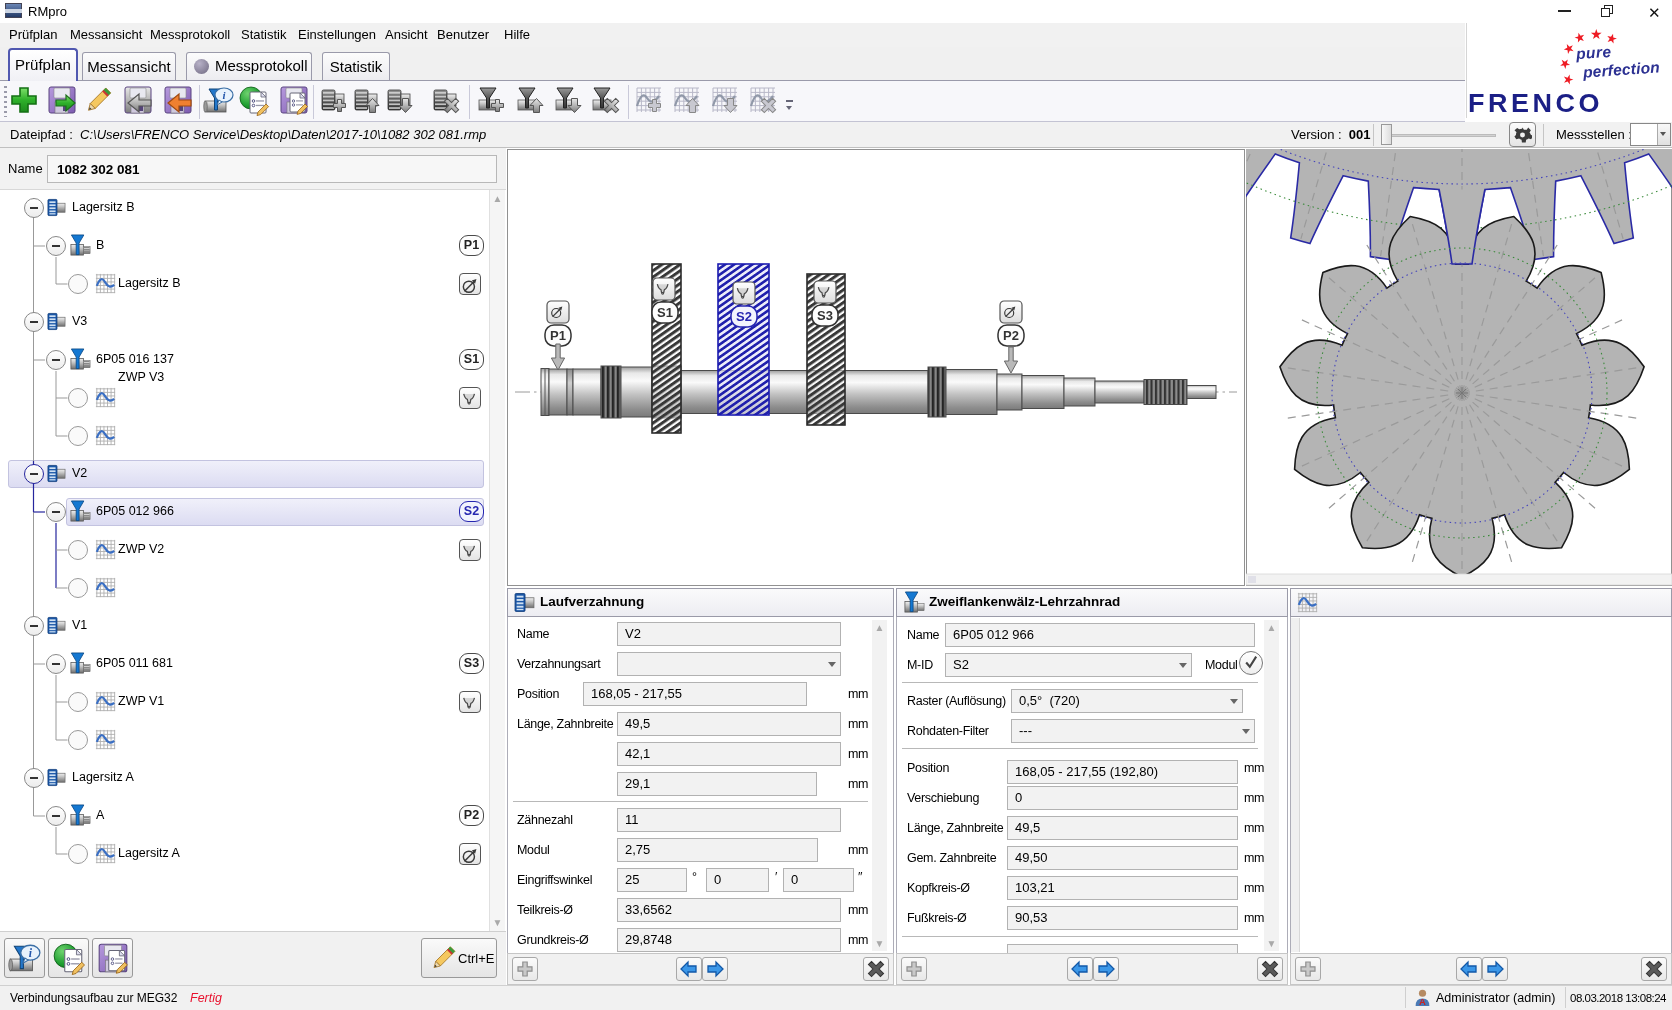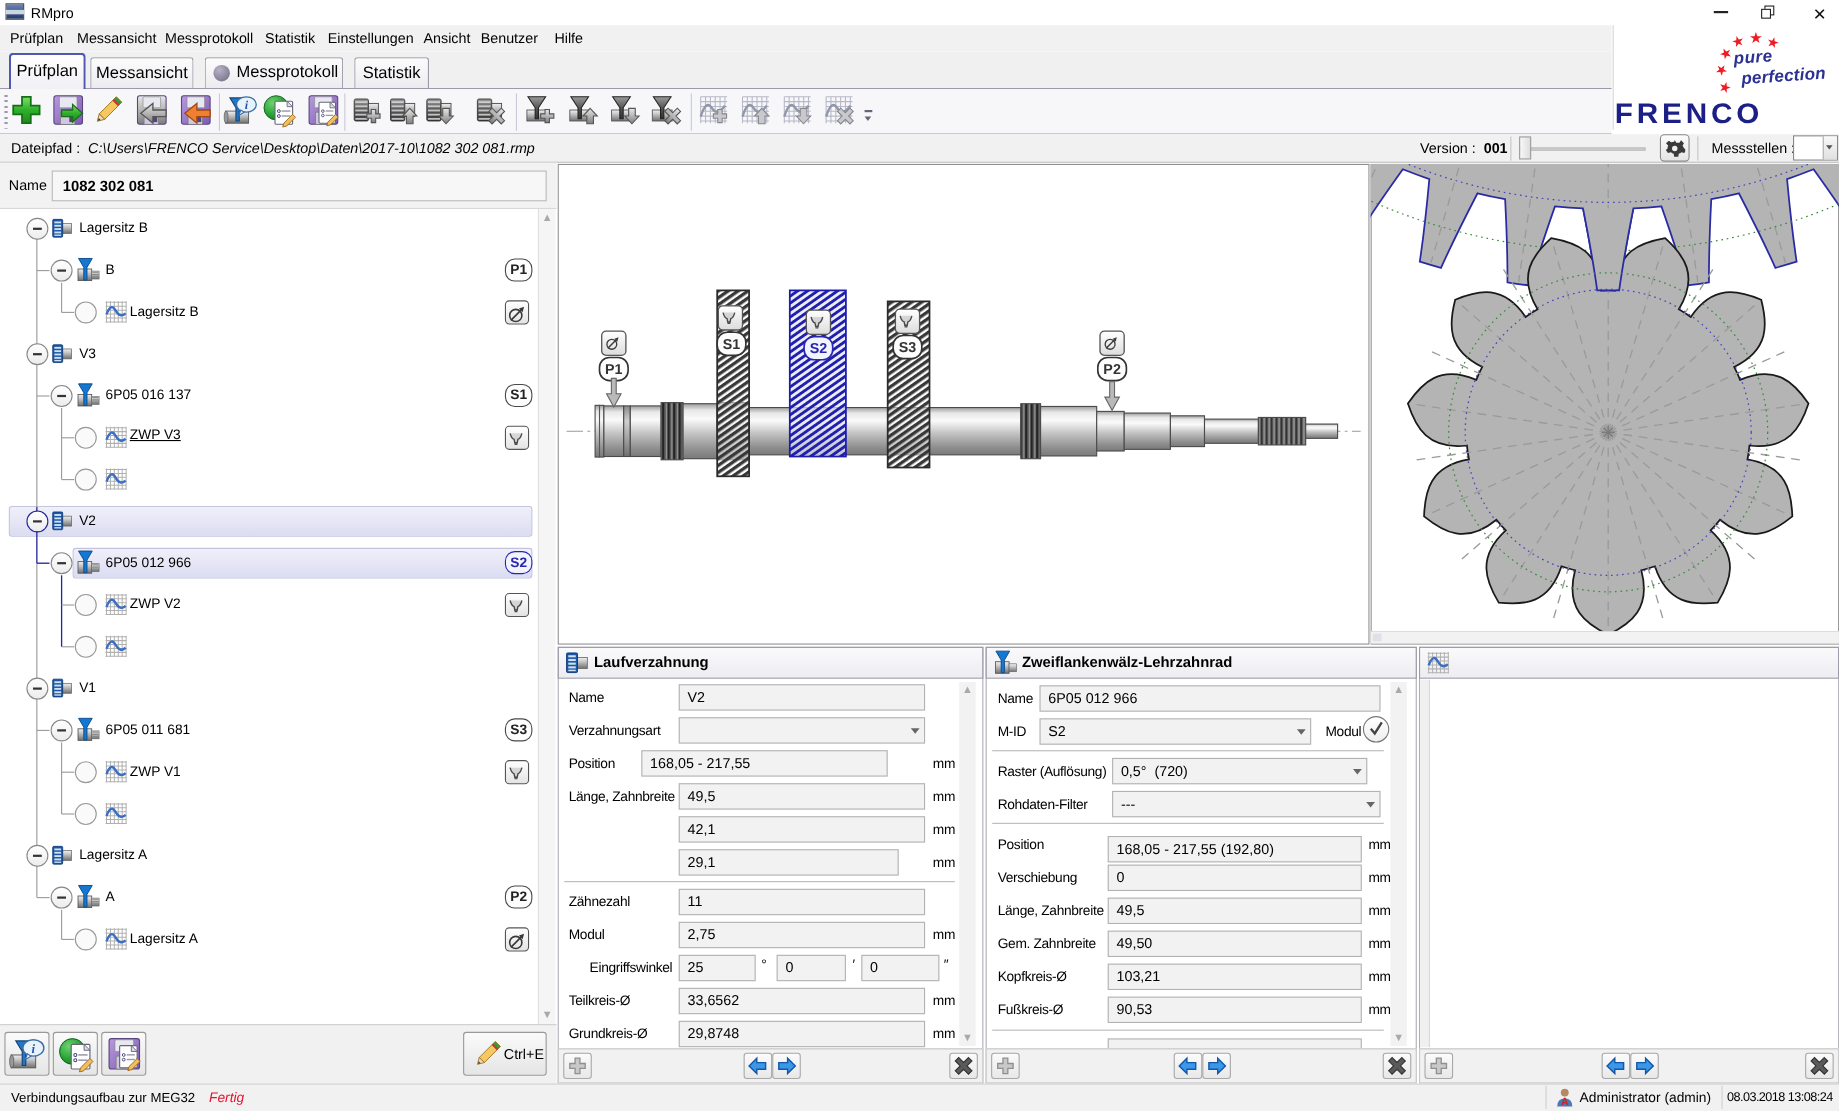--- a/index.html
+++ b/index.html
@@ -452,21 +452,21 @@
       <line x1="1" y1="9.8" x2="22" y2="9.8"></line>
       <line x1="13.7" y1="1" x2="13.7" y2="22"></line>
       <line x1="1" y1="13.7" x2="22" y2="13.7"></line>
       <line x1="17.6" y1="1" x2="17.6" y2="22"></line>
       <line x1="1" y1="17.6" x2="22" y2="17.6"></line>
       <line x1="21.5" y1="1" x2="21.5" y2="22"></line>
       <line x1="1" y1="21.5" x2="22" y2="21.5"></line>
     </g>
 <path d="M2,14 Q6.5,2 11,10 T21,13" fill="none" stroke="#3a6fc4" stroke-width="2.4"></path>
   </svg>
-<div class="treetxt" style="left:118px;top:388px;text-decoration:underline;">ZWP V3</div>
+<div class="treetxt" style="left:118px;top:370px;">ZWP V3</div>
 <svg class="sqbadge" style="left:459px;top:387px" width="22" height="22" viewBox="-1.5 -3 22 22">
     <path d="M2.6,3.5 C3.6,7.5 4.6,9 6.6,9.6 L7.3,13 h2.4 L10.4,9.6 C12.4,9 13.4,7.5 14.4,3.5" fill="#aaa" fill-opacity="0.4" stroke="#4a4a4a" stroke-width="1.4"></path>
     <path d="M7.6,13 v1.6 h1.8 v-1.6" fill="none" stroke="#4a4a4a" stroke-width="1.1"></path>
   </svg>
 <div class="abs" style="left:68px;top:426px;width:20px;height:20px;border-radius:50%;border:1.2px solid #999;background:#fafafa;"></div>
 <svg class="abs" style="left:95px;top:425px" width="21" height="21" viewBox="0 0 23 23">
     <g stroke="#b0b0b0" stroke-width="1">
       <line x1="2.0" y1="1" x2="2.0" y2="22"></line>
       <line x1="1" y1="2.0" x2="22" y2="2.0"></line>
       <line x1="5.9" y1="1" x2="5.9" y2="22"></line>
@@ -915,23 +915,23 @@
 <div class="field" style="left:617px;top:712px;width:224px;">49,5</div>
 <div class="flabel" style="left:848px;top:717px;">mm</div>
 <div class="field" style="left:617px;top:742px;width:224px;">42,1</div>
 <div class="flabel" style="left:848px;top:747px;">mm</div>
 <div class="field" style="left:617px;top:772px;width:200px;">29,1</div>
 <div class="flabel" style="left:848px;top:777px;">mm</div>
 <div class="psep" style="left:513px;top:801px;width:355px;"></div>
 <div class="flabel" style="left:517px;top:813px;">Zähnezahl</div>
 <div class="field" style="left:617px;top:808px;width:224px;">11</div>
 <div class="flabel" style="left:517px;top:843px;">Modul</div>
-<div class="field" style="left:617px;top:838px;width:224px;">2,75</div>
+<div class="field" style="left:617px;top:838px;width:201px;">2,75</div>
 <div class="flabel" style="left:848px;top:843px;">mm</div>
-<div class="flabel" style="left:517px;top:873px;margin-left:19px;">Eingriffswinkel</div>
+<div class="flabel" style="left:517px;top:873px;">Eingriffswinkel</div>
 <div class="field" style="left:617px;top:868px;width:70px;">25</div>
 <div class="flabel" style="left:692px;top:870px;">°</div>
 <div class="field" style="left:706px;top:868px;width:63px;">0</div>
 <div class="flabel" style="left:775px;top:870px;">′</div>
 <div class="field" style="left:783px;top:868px;width:71px;">0</div>
 <div class="flabel" style="left:858px;top:870px;">″</div>
 <div class="flabel" style="left:517px;top:903px;">Teilkreis-Ø</div>
 <div class="field" style="left:617px;top:898px;width:224px;">33,6562</div>
 <div class="flabel" style="left:848px;top:903px;">mm</div>
 <div class="flabel" style="left:517px;top:933px;">Grundkreis-Ø</div>

